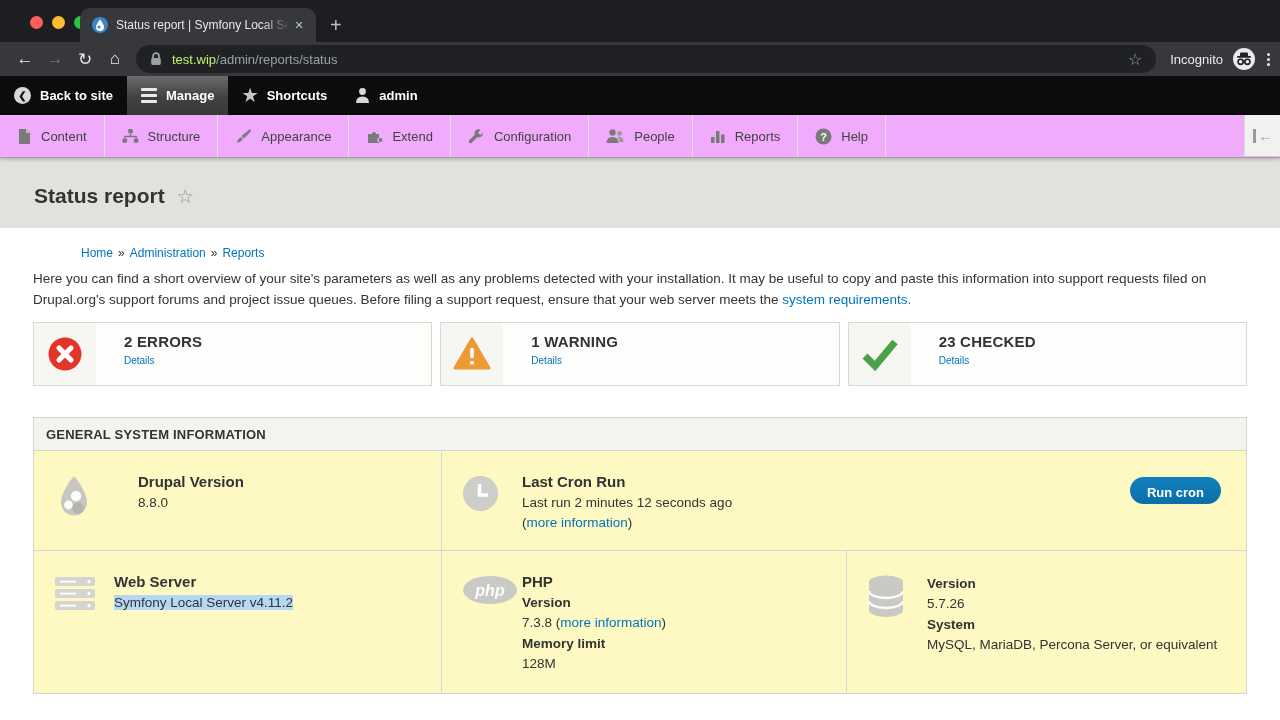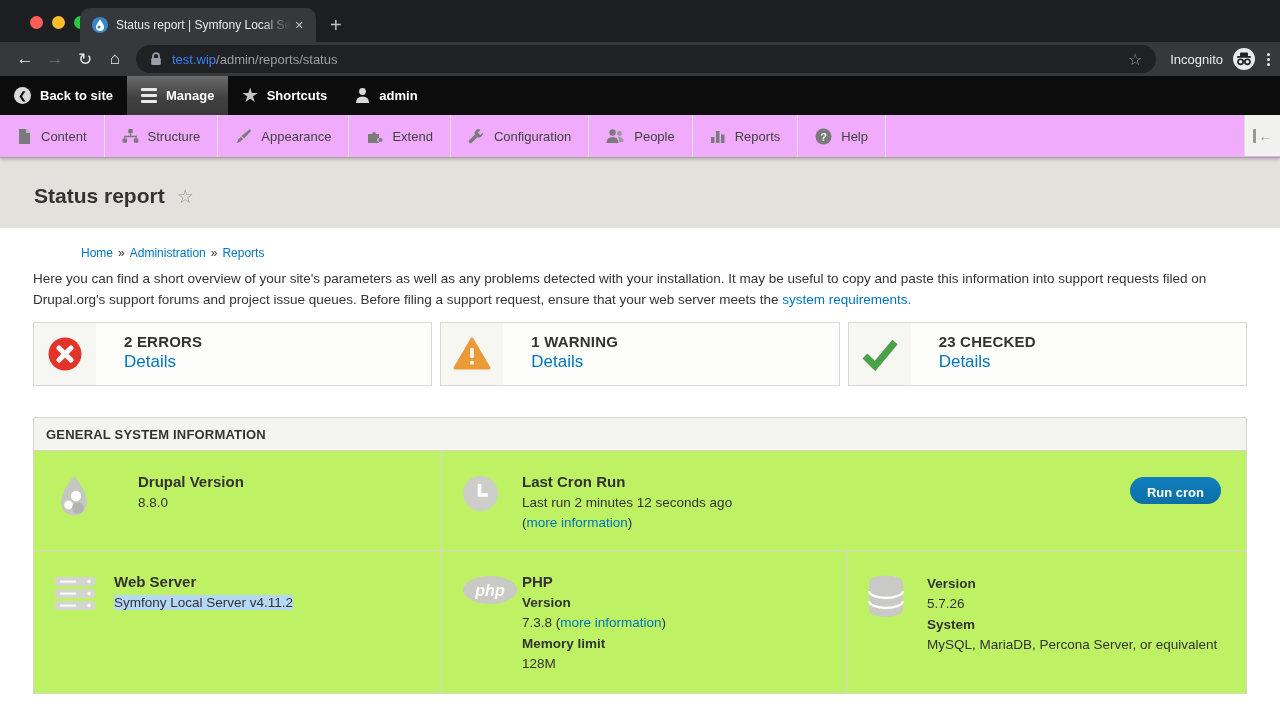--- a/index.html
+++ b/index.html
@@ -20,21 +20,21 @@
   .favicon { width:16px; height:16px; flex:0 0 16px; }
 
   
   .urlbar { height:34px; background:#37383c; display:flex; align-items:center; padding:0 10px; }
   .nav-ic { width:30px; height:28px; display:flex; align-items:center; justify-content:center;
             color:#e8eaed; font-size:17px; cursor:pointer; }
   .nav-ic.disabled { color:#6e7175; }
   .omnibox { flex:1; height:28px; margin:0 8px 0 6px; background:#202124; border-radius:14px;
              display:flex; align-items:center; padding:0 10px 0 12px; }
   .url-text { font-size:13px; margin-left:8px; flex:1; white-space:nowrap; overflow:hidden; }
-  .url-host { color:#3b82f6; } .url-path { color:#9aa0a6; }
+  .url-host { color:#bef264; } .url-path { color:#9aa0a6; }
   .omni-star { color:#9aa0a6; font-size:16px; cursor:pointer; padding:0 4px; }
   .incog-label { color:#e8eaed; font-size:13px; margin:0 10px 0 6px; }
   .incog-badge { width:22px; height:22px; border-radius:50%; background:#e8eaed; position:relative; }
   .kebab { color:#e8eaed; font-size:15px; letter-spacing:0; margin-left:12px; cursor:pointer; line-height:6px;
            display:flex; flex-direction:column; gap:2px; align-items:center; }
   .kebab i { width:3px; height:3px; background:#e8eaed; border-radius:50%; display:block; }
 
   
   .admin-bar { height:39px; background:#0d0c0c; display:flex; align-items:stretch; color:#fff; font-size:13px; font-weight:bold; }
   .admin-item { display:flex; align-items:center; gap:9px; padding:0 14px; cursor:pointer; }
@@ -66,23 +66,23 @@
   a.link { color:#0074bd; text-decoration:none; cursor:pointer; }
   .breadcrumb { margin-top:18px; font-size:12px; color:#333;margin-left:48px; }
   .breadcrumb .sep { margin:0 5px; color:#333; }
   .intro { margin-top:8px; font-size:13.5px; line-height:21px; color:#333; max-width:1214px; }
 
   .cards { display:flex; gap:8px; margin-top:12px; }
   .card { flex:1; height:64px; border:1px solid #d9d9d3; background:#fdfdfb; display:flex; align-items:stretch; cursor:default; }
   .card-icon-cell { width:62px; background:#f6f6f2; display:flex; align-items:center; justify-content:center; }
   .card-body { padding:10px 0 0 28px; }
   .card-count { font-size:15px; font-weight:bold; color:#333; letter-spacing:.2px; }
-  .card-details { font-size:17px; margin-top:2px; display:inline-block; }
-
-  .panel { margin-top:31px; border:1px solid #d6d6d0; background:#bef264; }
+  .card-details { font-size:10px; margin-top:2px; display:inline-block; }
+
+  .panel { margin-top:31px; border:1px solid #d6d6d0; background:#fef9c3; }
   .panel-header { height:33px; background:#f3f3ef; border-bottom:1px solid #d6d6d0; display:flex; align-items:center;
                   padding-left:12px; font-size:13px; font-weight:bold; color:#333; letter-spacing:.2px; }
   .panel-row { display:flex; align-items:stretch; }
   .panel-row + .panel-row { border-top:1px solid #d6d6d0; }
   .row1 { height:99px; } .row2 { height:143px; }
   .cell { display:flex; padding:22px 0 0 20px; position:relative; }
   .cell + .cell { border-left:1px solid #d6d6d0; }
   .c-drupal { width:407px;gap:24px; } .c-cron { flex:1; }
   .c-web { width:407px; } .c-php { width:405px; } .c-db { flex:1; }
   .cell-icon { width:60px; flex:0 0 60px; padding-top:2px; }

